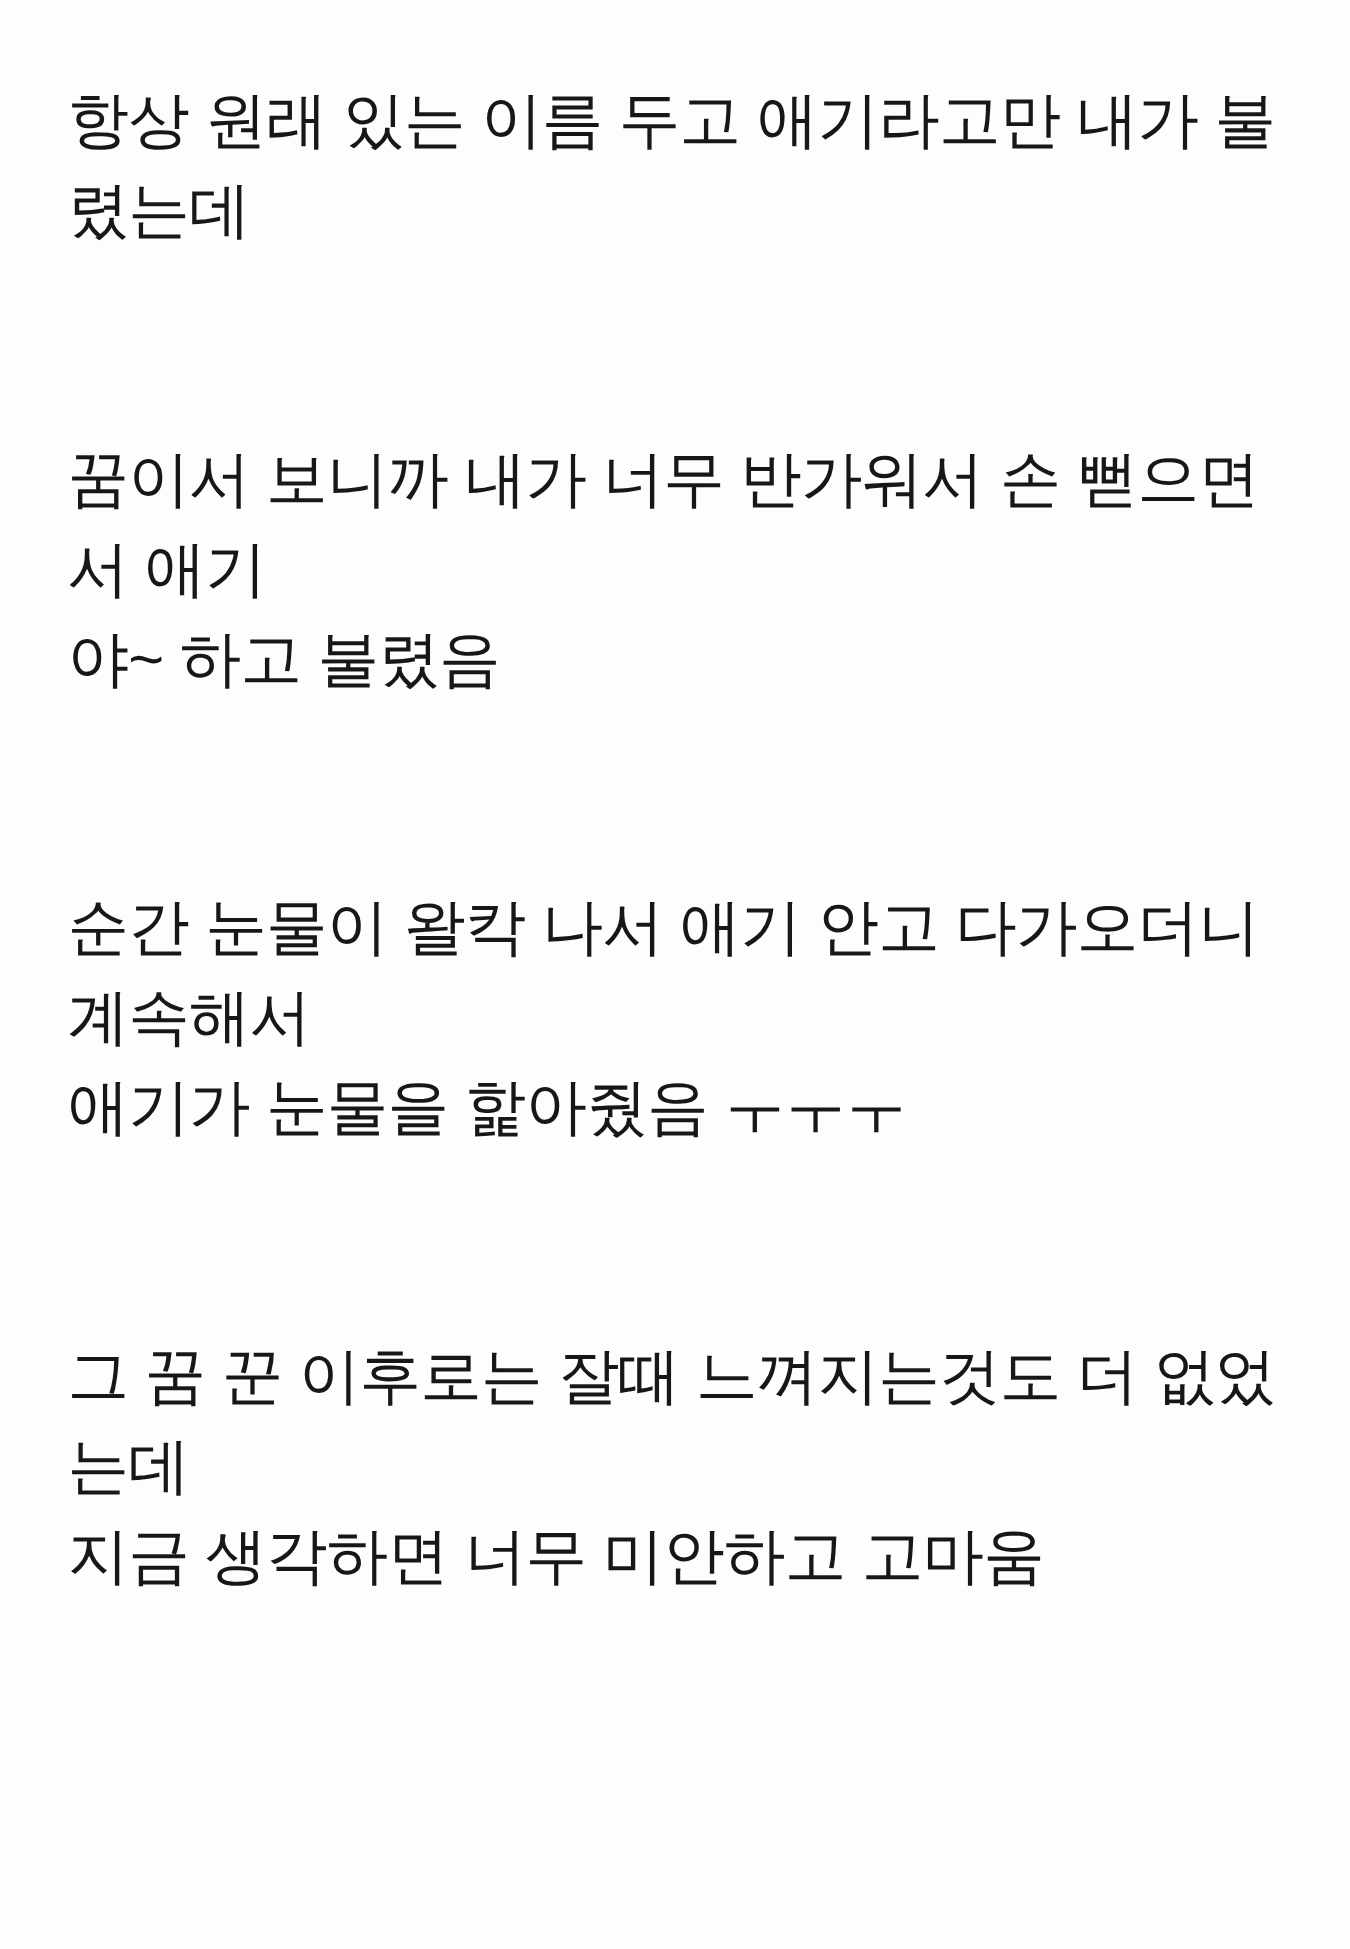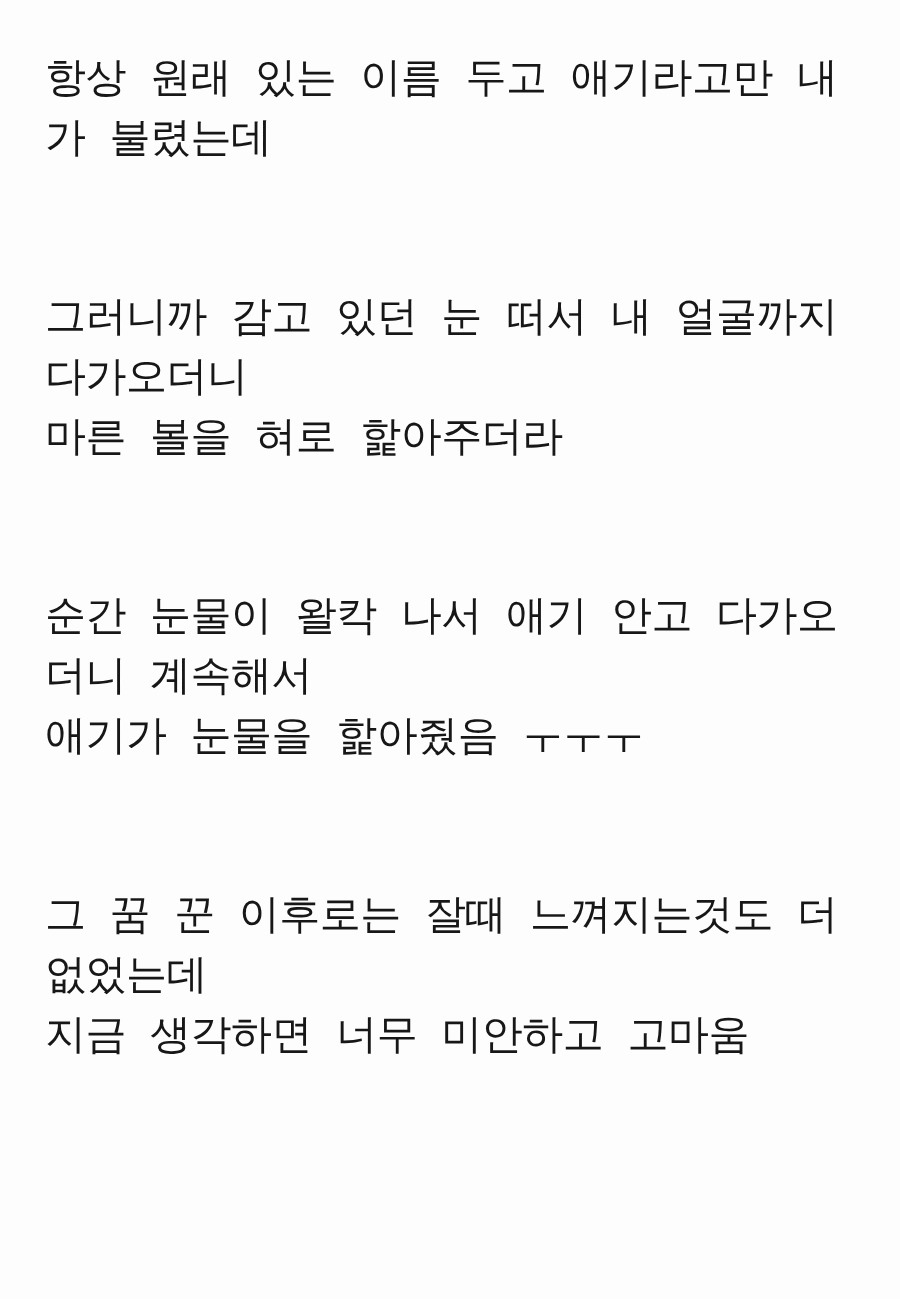--- a/index.html
+++ b/index.html
@@ -10,40 +10,40 @@
     background: #fdfdfd;
   }
   .page {
     position: relative;
     width: 900px;
     height: 1299px;
     box-sizing: border-box;
     background: #fdfdfd;
     padding: 50px 36px 0 45px;
     overflow: hidden;
-    font-family: Liberation Mono, monospace;
+    font-family: Liberation Sans, sans-serif;
   }
   .para {
     margin: 0 0 119px 0;
     font-size: 41px;
     line-height: 60px;
     font-weight: 400;
     color: #171717;
     letter-spacing: -0.5px;
     white-space: pre-line; 
   }
   .para:last-child {
     margin-bottom: 0;
   }
 </style>
 </head>
 <body>
 
 <div class="page">
   <p class="para">항상 원래 있는 이름 두고 애기라고만 내가 불렸는데</p>
-  <p class="para">그러니까 감고 있던 눈 떠서 내 얼굴까지 다가오더니
-마른 볼을 혀로 핥아주더라</p>
+  <p class="para">꿈이서 보니까 내가 너무 반가워서 손 뻗으면서 애기
+야~ 하고 불렸음</p>
   <p class="para">순간 눈물이 왈칵 나서 애기 안고 다가오더니 계속해서
 애기가 눈물을 핥아줬음 ㅜㅜㅜ</p>
   <p class="para">그 꿈 꾼 이후로는 잘때 느껴지는것도 더 없었는데
 지금 생각하면 너무 미안하고 고마움</p>
 
 </div>
 
 </body></html>

